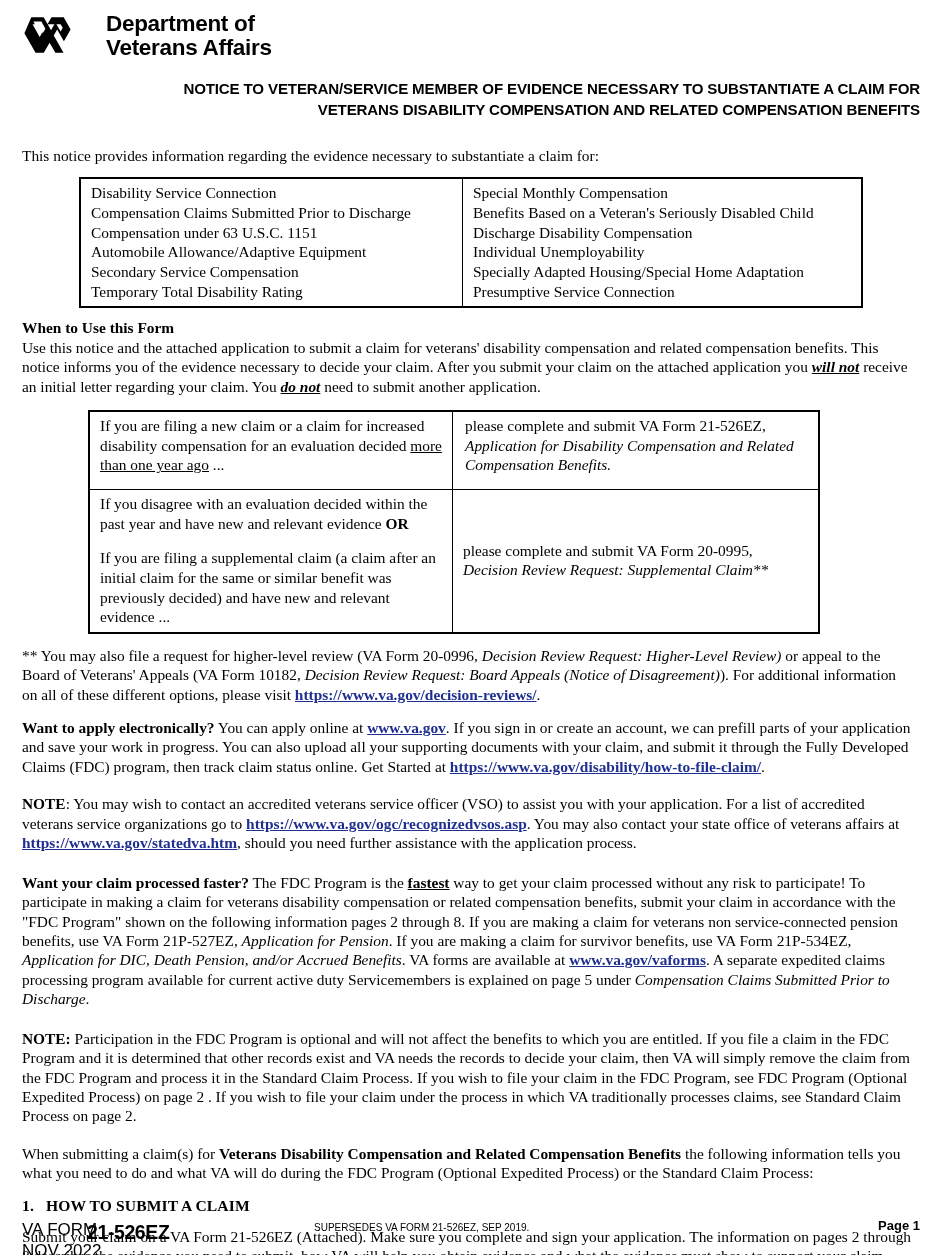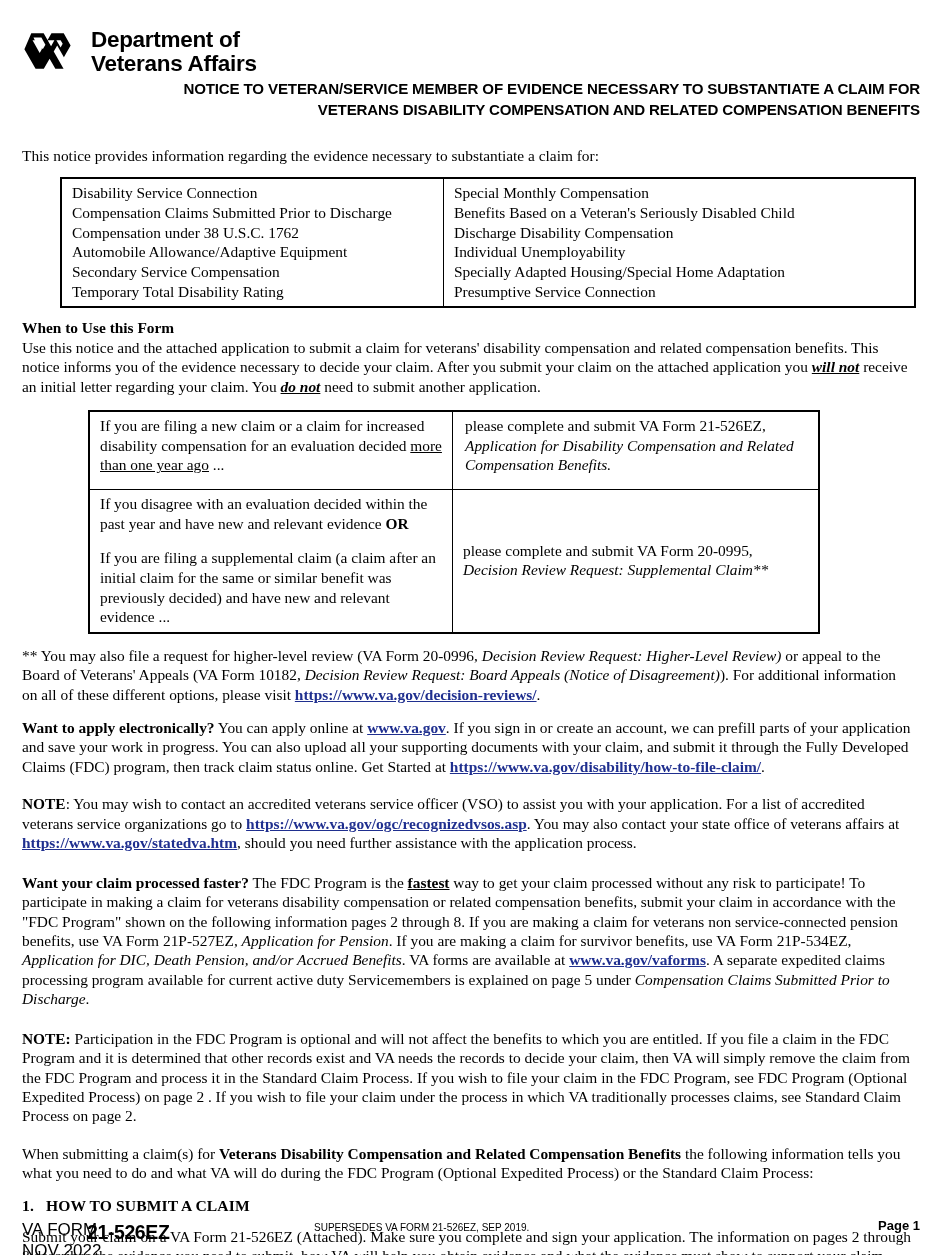--- a/index.html
+++ b/index.html
@@ -19,24 +19,24 @@
   
   .page {
     position: relative;
     width: 940px;
     height: 1255px;
     padding: 0;
   }
   .header {
     position: absolute;
     left: 20px;
-    top: 28px;
+    top: 12px;
     display: flex;
     align-items: center;
-    gap: 16px;
+    gap: 31px;
   }
   .va-logo {
     width: 55px;
     height: 44px;
     flex: 0 0 auto;
   }
   .agency-name {
     font-family: "Liberation Sans", "DejaVu Sans", sans-serif;
     font-weight: bold;
     font-size: 22.5px;
@@ -101,22 +101,22 @@
   }
   table.boxed td {
     border: 1.3px solid #000;
     vertical-align: top;
     padding: 4px 8px 5px 10px;
     line-height: 1.272;
   }
 
   
   .tbl-claim-types {
-    margin-left: 38px;
-    width: 856px;
+    margin-left: 57px;
+    width: 784px;
   }
   .tbl-claim-types td {
     padding: 5px 6px 6px 10px;
   }
   .tbl-claim-types .cell-list {
     margin: 0;
     padding: 0;
     list-style: none;
   }
   .tbl-claim-types .cell-list li {
@@ -230,21 +230,21 @@
 
     <div class="spacer-12"></div>
 
     <table class="boxed tbl-claim-types">
       <tbody>
           <tr>
         <td style="width:363px;">
           <ul class="cell-list">
             <li>Disability Service Connection</li>
             <li>Compensation Claims Submitted Prior to Discharge</li>
-            <li>Compensation under 38 U.S.C. 1762</li>
+            <li>Compensation under 63 U.S.C. 1151</li>
             <li>Automobile Allowance/Adaptive Equipment</li>
             <li>Secondary Service Compensation</li>
             <li>Temporary Total Disability Rating</li>
           </ul>
         </td>
         <td>
           <ul class="cell-list">
             <li>Special Monthly Compensation</li>
             <li>Benefits Based on a Veteran's Seriously Disabled Child</li>
             <li>Discharge Disability Compensation</li>

